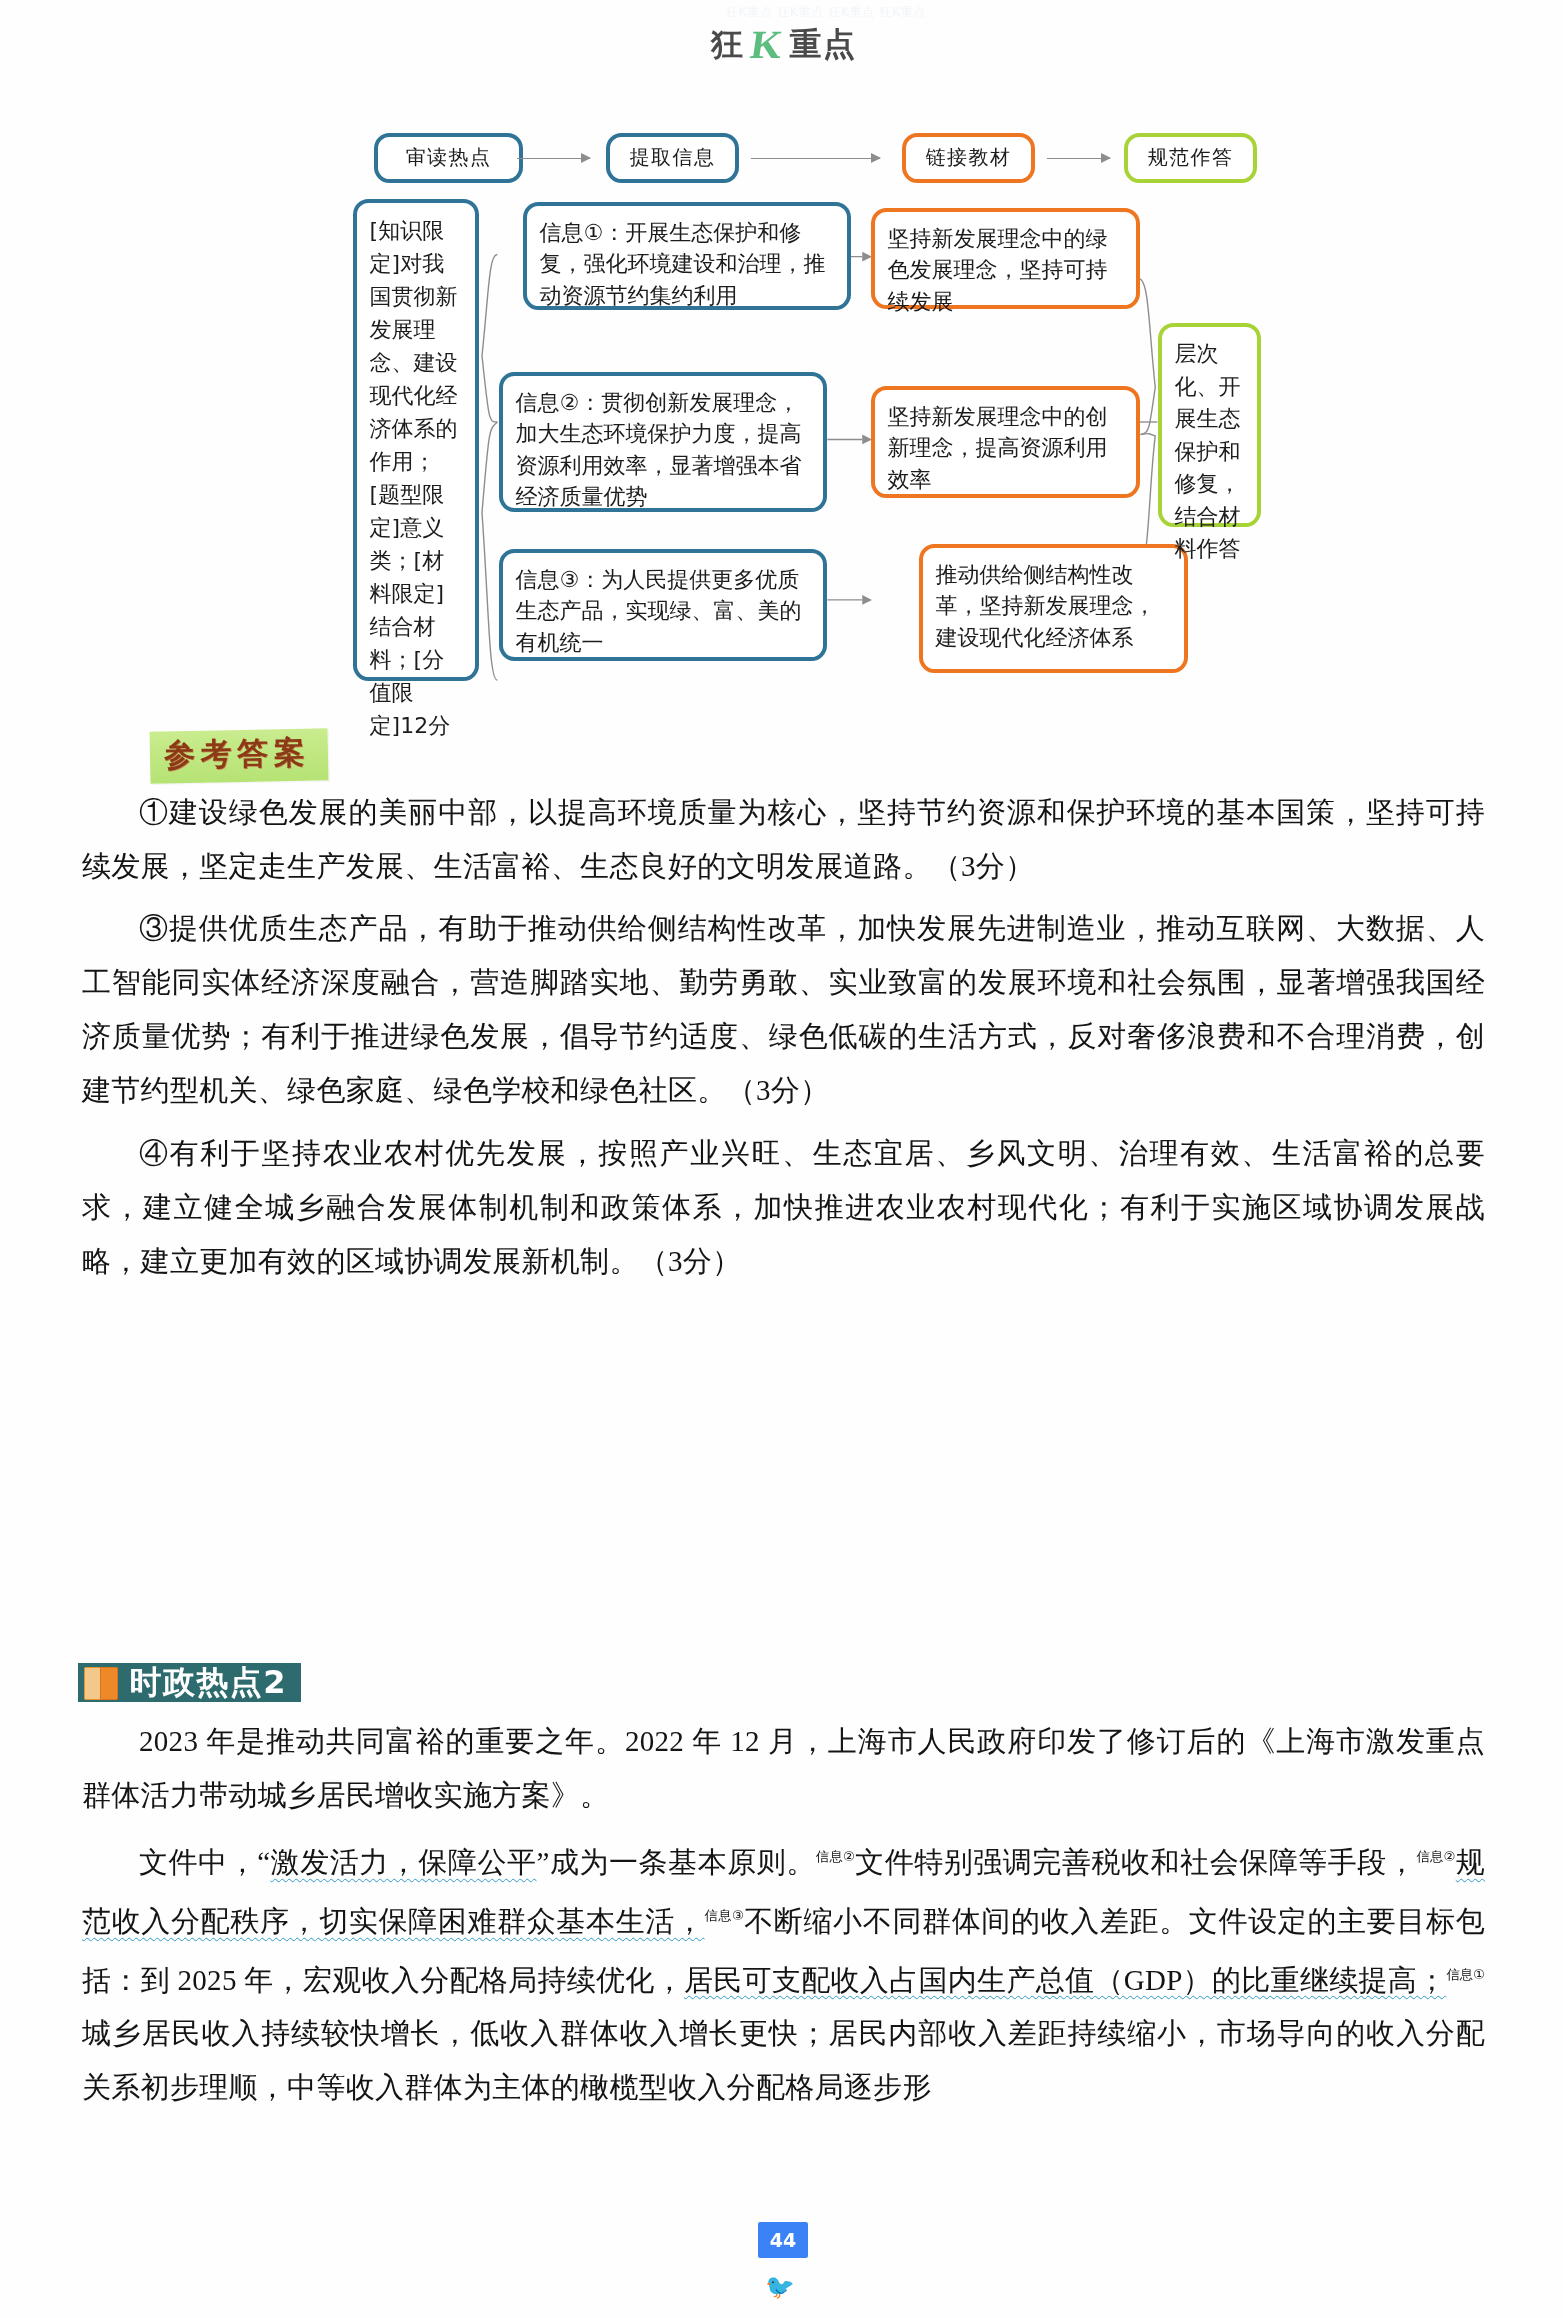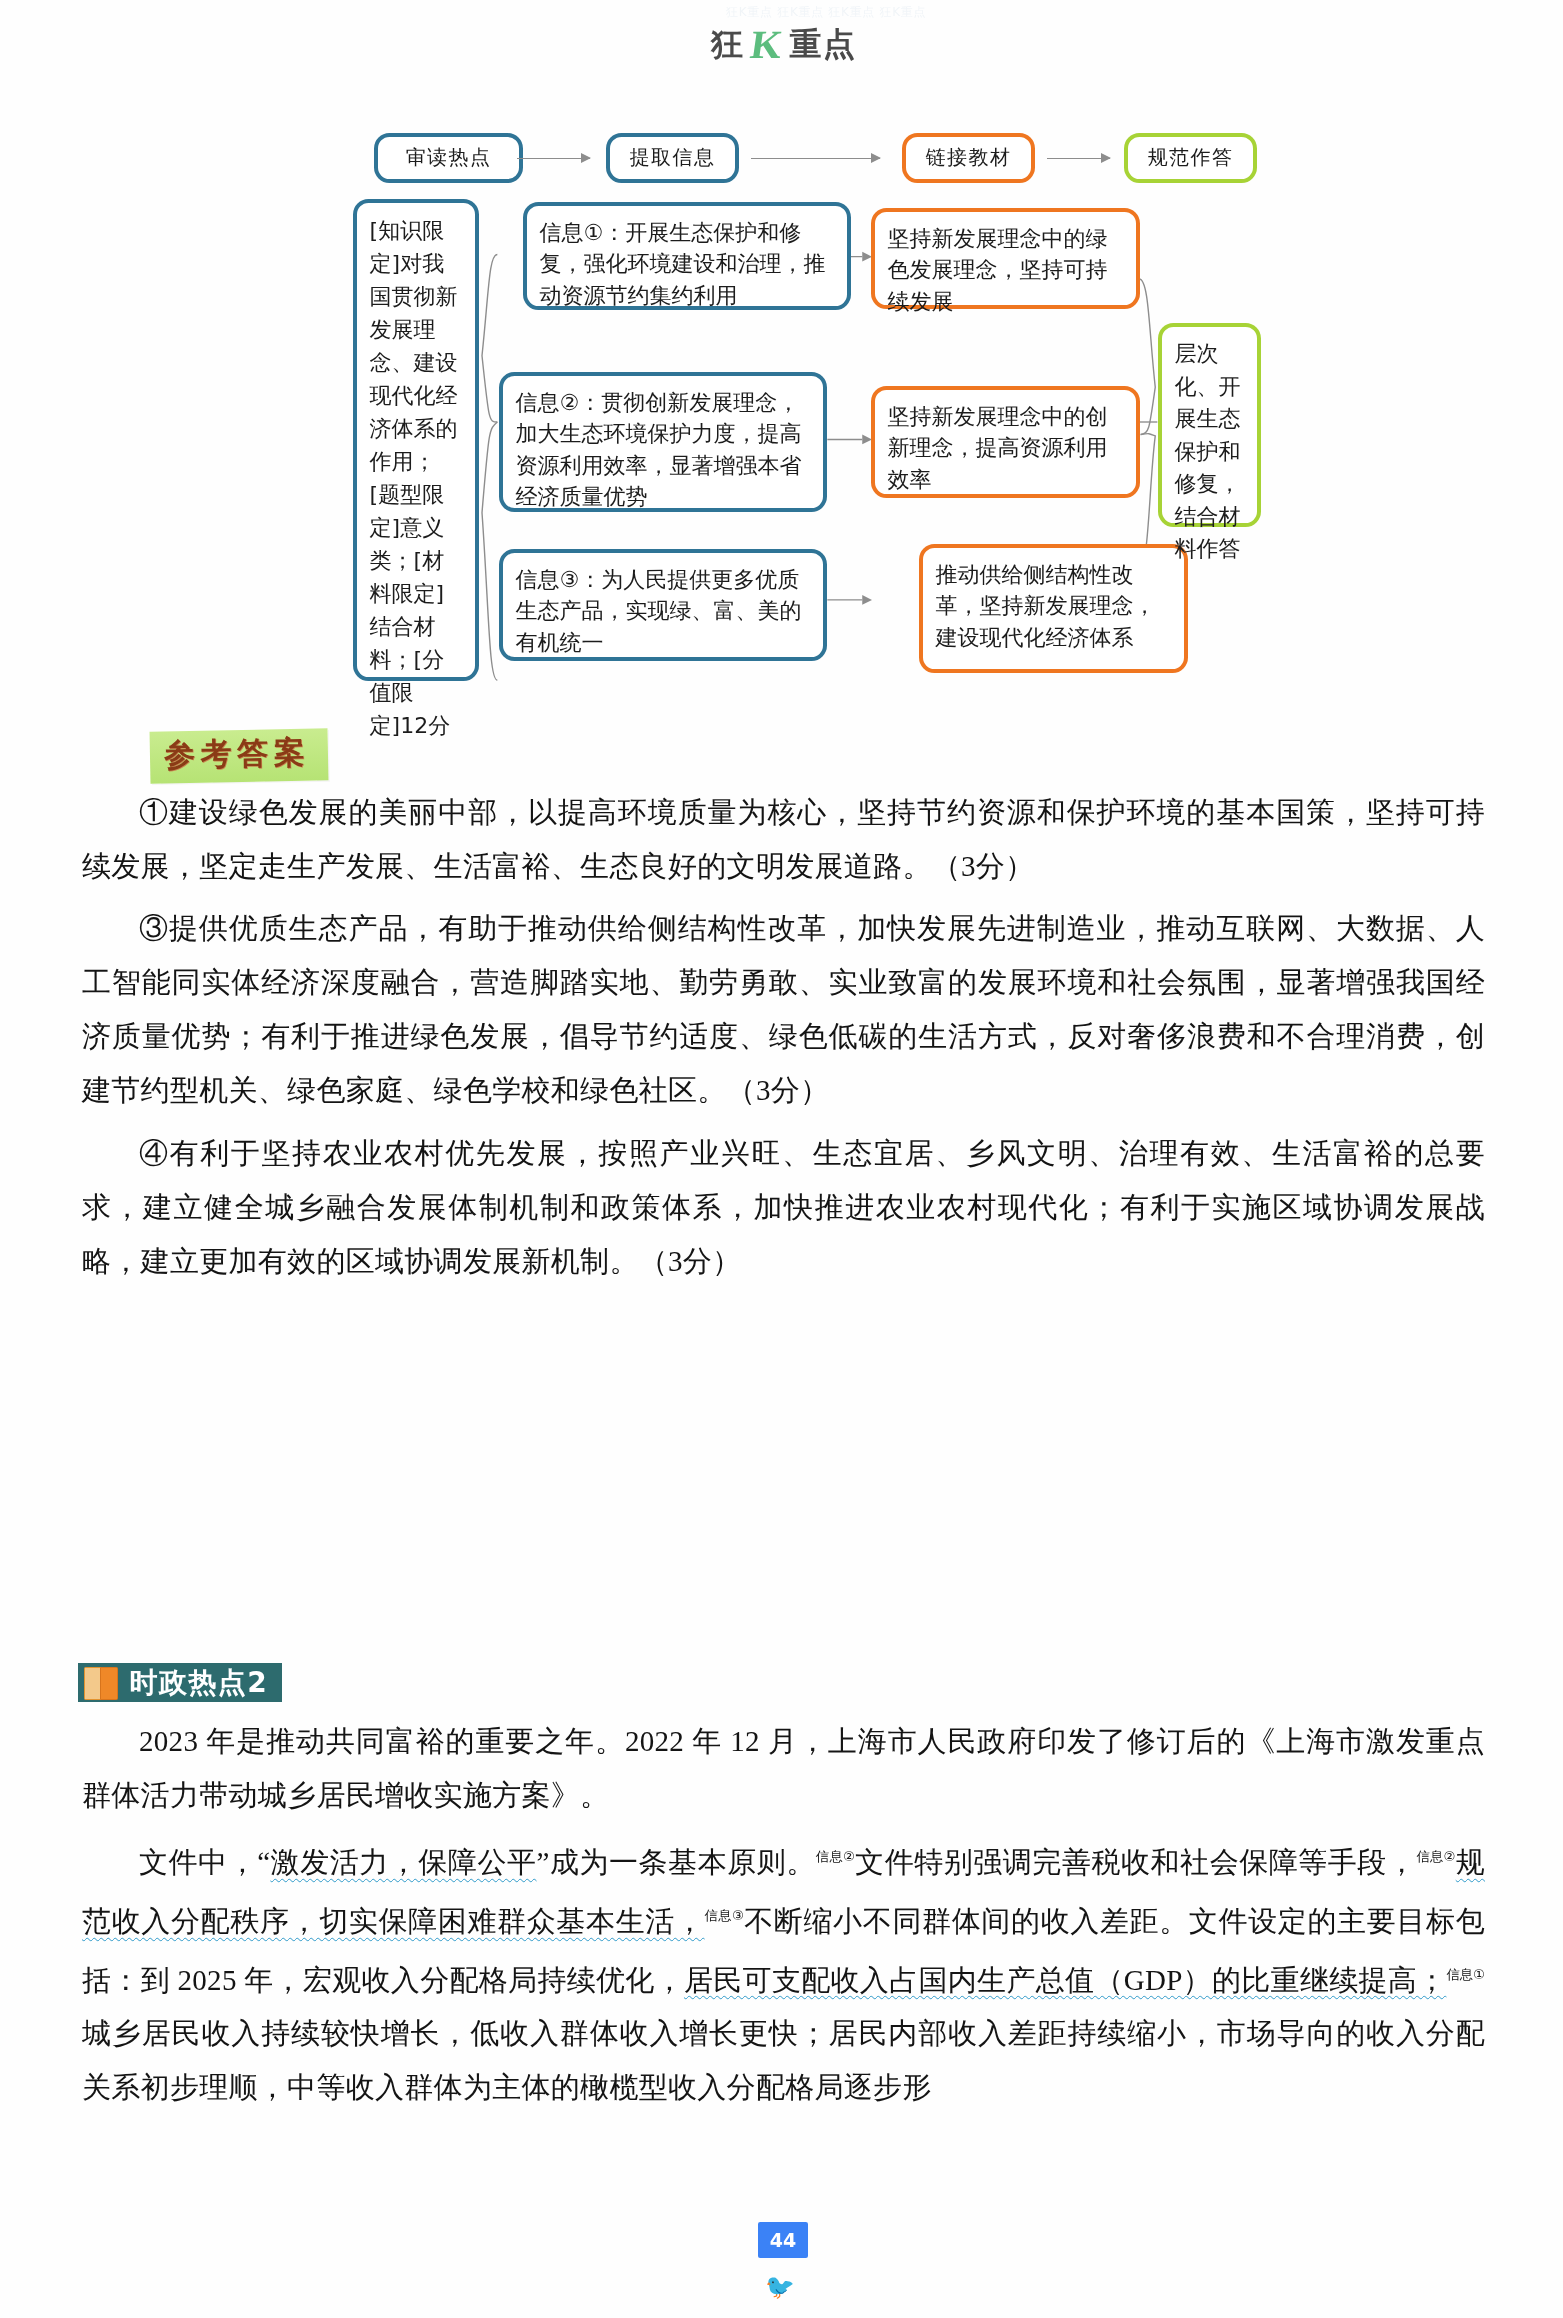--- a/index.html
+++ b/index.html
@@ -124,21 +124,21 @@
     content:"";position:absolute;left:5.6px;top:4.2px;width:15.4px;height:31px;
     background:#f3c98b;border:1.4px solid #e2932f;border-radius:1.4px 0 0 1.4px;
   }
   .banner-book:after{
     content:"";position:absolute;left:22.3px;top:4.2px;width:15.4px;height:31px;
     background:#ef8828;border:1.4px solid #d7741c;border-radius:0 1.4px 1.4px 0;
   }
   .banner-label{
     background:#2d6b6e;color:#ffffff;
     font-family:"DejaVu Sans", sans-serif;
-    font-size:28px;font-weight:bold;letter-spacing:1.4px;
+    font-size:32px;font-weight:bold;letter-spacing:1.4px;
     display:flex;align-items:center;padding:0 14px 0 5.6px;
   }
 
   .body2{
     position:absolute;left:82px;top:1714px;width:1403px;
   }
 
   .sup{
     font-size:13.3px;
     vertical-align:super;

